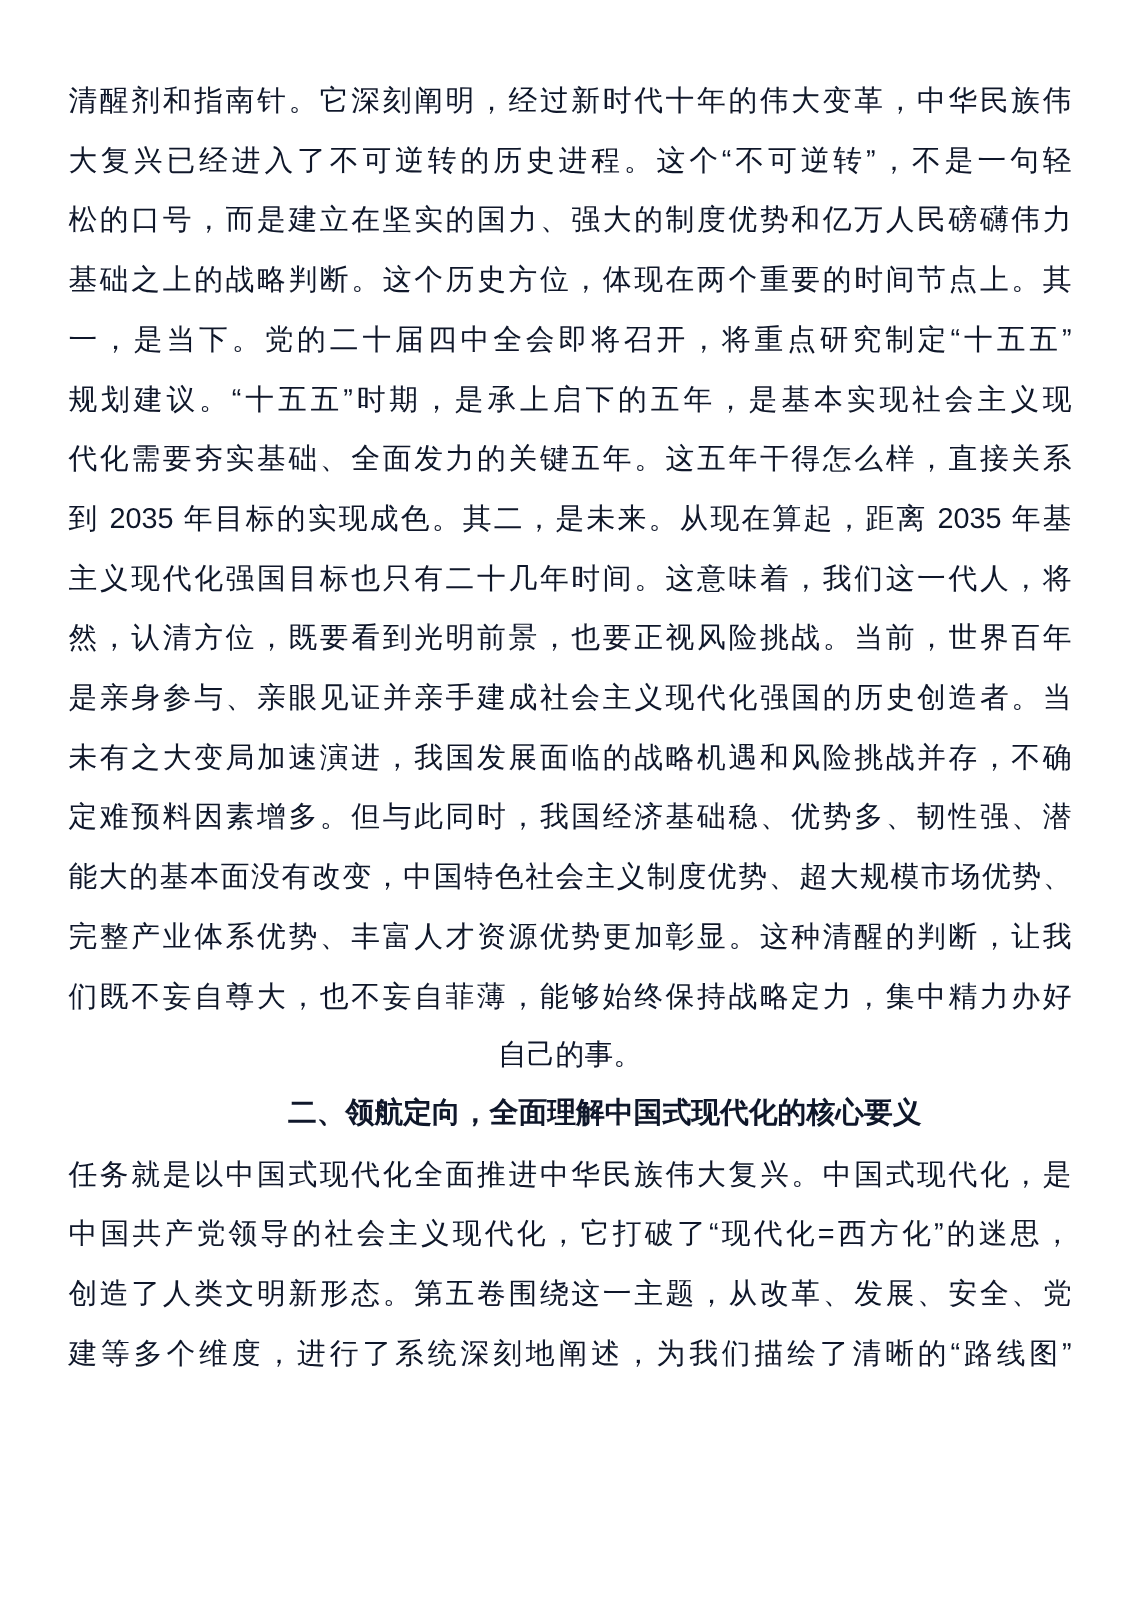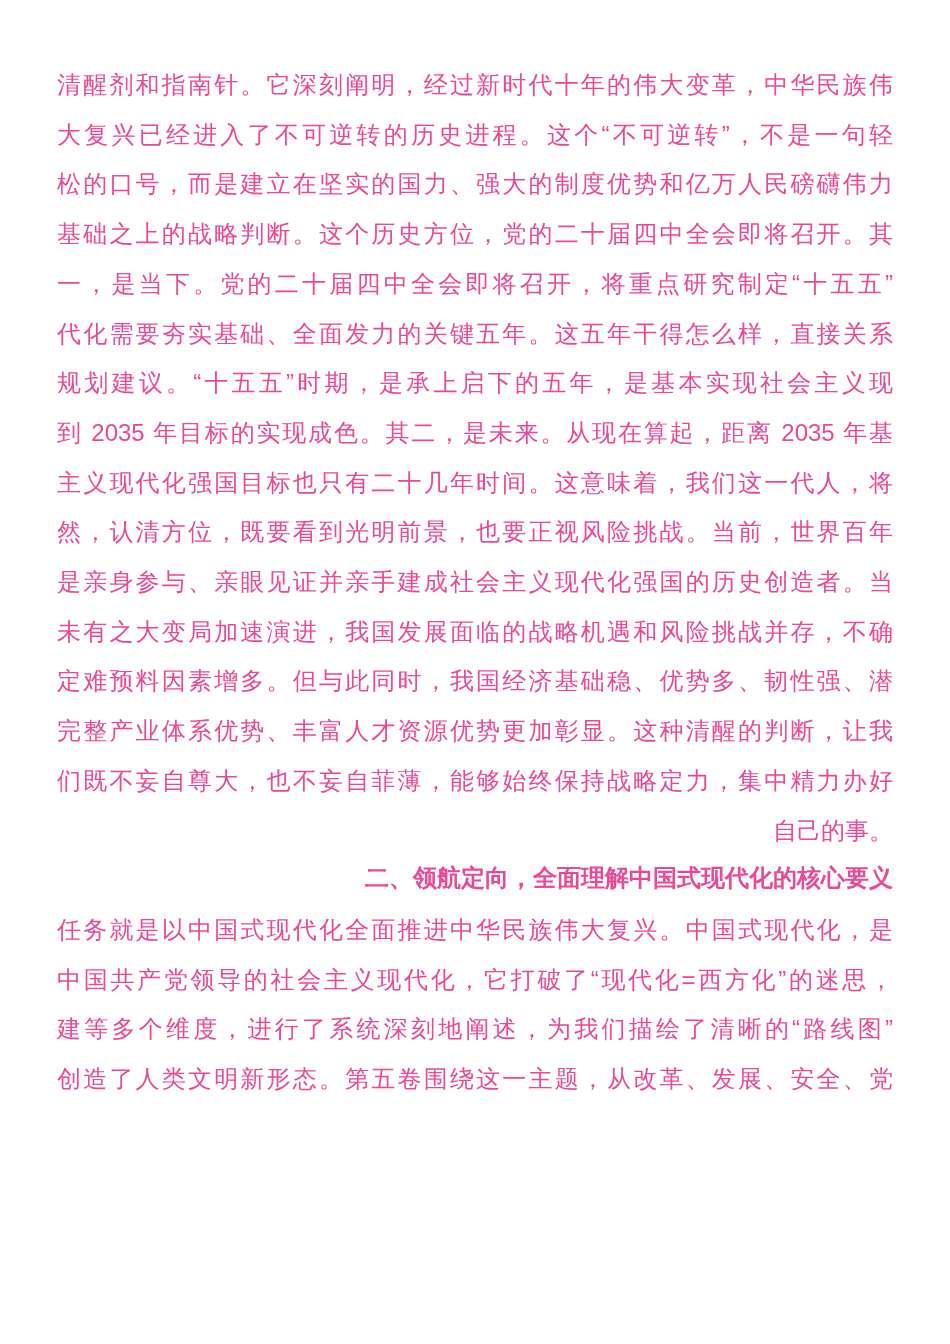--- a/index.html
+++ b/index.html
@@ -13,27 +13,27 @@
     height: 1344px;
     background: #ffffff;
     overflow: hidden;
     font-family: "Liberation Sans", "DejaVu Sans", sans-serif;
   }
   .textblock {
     position: absolute;
     left: 57px;
     top: 60px;
     width: 836px;
-    color: #ec4899;
+    color: #0f172a;
     font-size: 24px;
     line-height: 49.7px;
   }
   .line {
     width: 100%;
-    text-align: right;
+    text-align: center;
     white-space: normal;
   }
   .line.just {
     text-align: justify;
     text-align-last: justify;
   }
   .line.indent {
     text-indent: 58px;
   }
   .line.bold {
@@ -42,32 +42,33 @@
   }
 </style>
 </head>
 <body>
 
 <div class="page">
   <div class="textblock">
       <div class="line just">清醒剂和指南针。它深刻阐明，经过新时代十年的伟大变革，中华民族伟</div>
       <div class="line just">大复兴已经进入了不可逆转的历史进程。这个“不可逆转”，不是一句轻</div>
       <div class="line just">松的口号，而是建立在坚实的国力、强大的制度优势和亿万人民磅礴伟力</div>
-      <div class="line just">基础之上的战略判断。这个历史方位，党的二十届四中全会即将召开。其</div>
+      <div class="line just">基础之上的战略判断。这个历史方位，体现在两个重要的时间节点上。其</div>
       <div class="line just">一，是当下。党的二十届四中全会即将召开，将重点研究制定“十五五”</div>
+      <div class="line just">规划建议。“十五五”时期，是承上启下的五年，是基本实现社会主义现</div>
       <div class="line just">代化需要夯实基础、全面发力的关键五年。这五年干得怎么样，直接关系</div>
-      <div class="line just">规划建议。“十五五”时期，是承上启下的五年，是基本实现社会主义现</div>
       <div class="line just">到 2035 年目标的实现成色。其二，是未来。从现在算起，距离 2035 年基</div>
       <div class="line just">主义现代化强国目标也只有二十几年时间。这意味着，我们这一代人，将</div>
       <div class="line just">然，认清方位，既要看到光明前景，也要正视风险挑战。当前，世界百年</div>
       <div class="line just">是亲身参与、亲眼见证并亲手建成社会主义现代化强国的历史创造者。当</div>
       <div class="line just">未有之大变局加速演进，我国发展面临的战略机遇和风险挑战并存，不确</div>
       <div class="line just">定难预料因素增多。但与此同时，我国经济基础稳、优势多、韧性强、潜</div>
+      <div class="line just">能大的基本面没有改变，中国特色社会主义制度优势、超大规模市场优势、</div>
       <div class="line just">完整产业体系优势、丰富人才资源优势更加彰显。这种清醒的判断，让我</div>
       <div class="line just">们既不妄自尊大，也不妄自菲薄，能够始终保持战略定力，集中精力办好</div>
       <div class="line">自己的事。</div>
       <div class="line indent bold">二、领航定向，全面理解中国式现代化的核心要义</div>
       <div class="line just">任务就是以中国式现代化全面推进中华民族伟大复兴。中国式现代化，是</div>
       <div class="line just">中国共产党领导的社会主义现代化，它打破了“现代化=西方化”的迷思，</div>
+      <div class="line just">创造了人类文明新形态。第五卷围绕这一主题，从改革、发展、安全、党</div>
       <div class="line just">建等多个维度，进行了系统深刻地阐述，为我们描绘了清晰的“路线图”</div>
-      <div class="line just">创造了人类文明新形态。第五卷围绕这一主题，从改革、发展、安全、党</div>
     </div>
 </div>
 
 </body></html>

